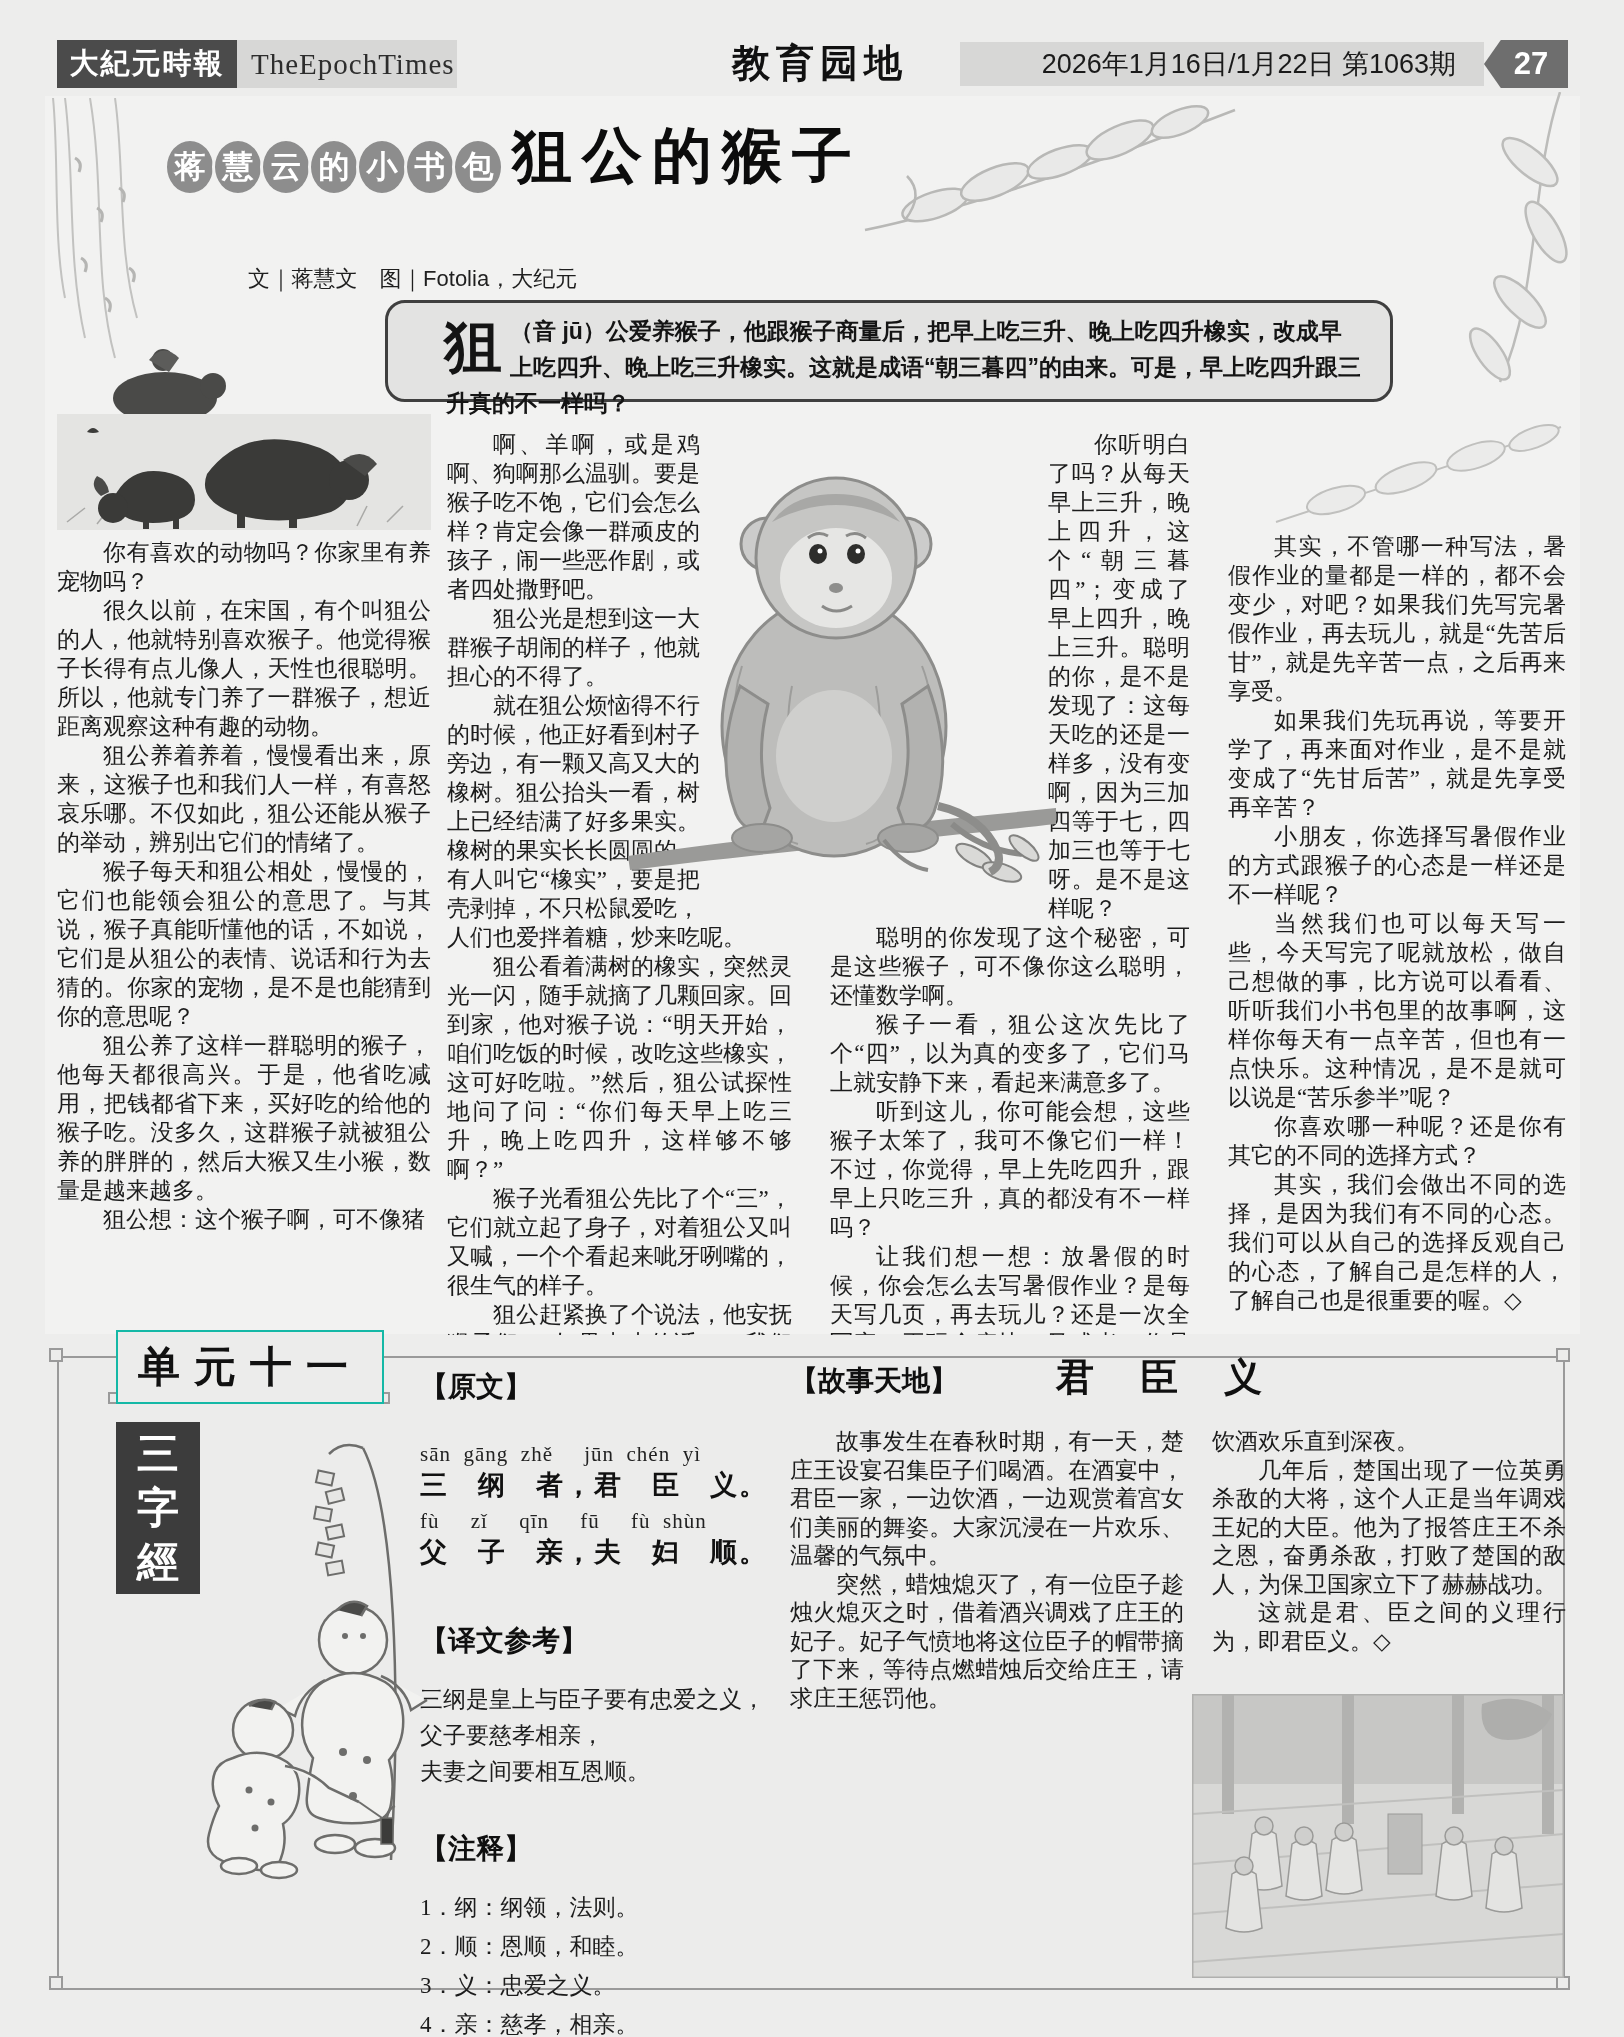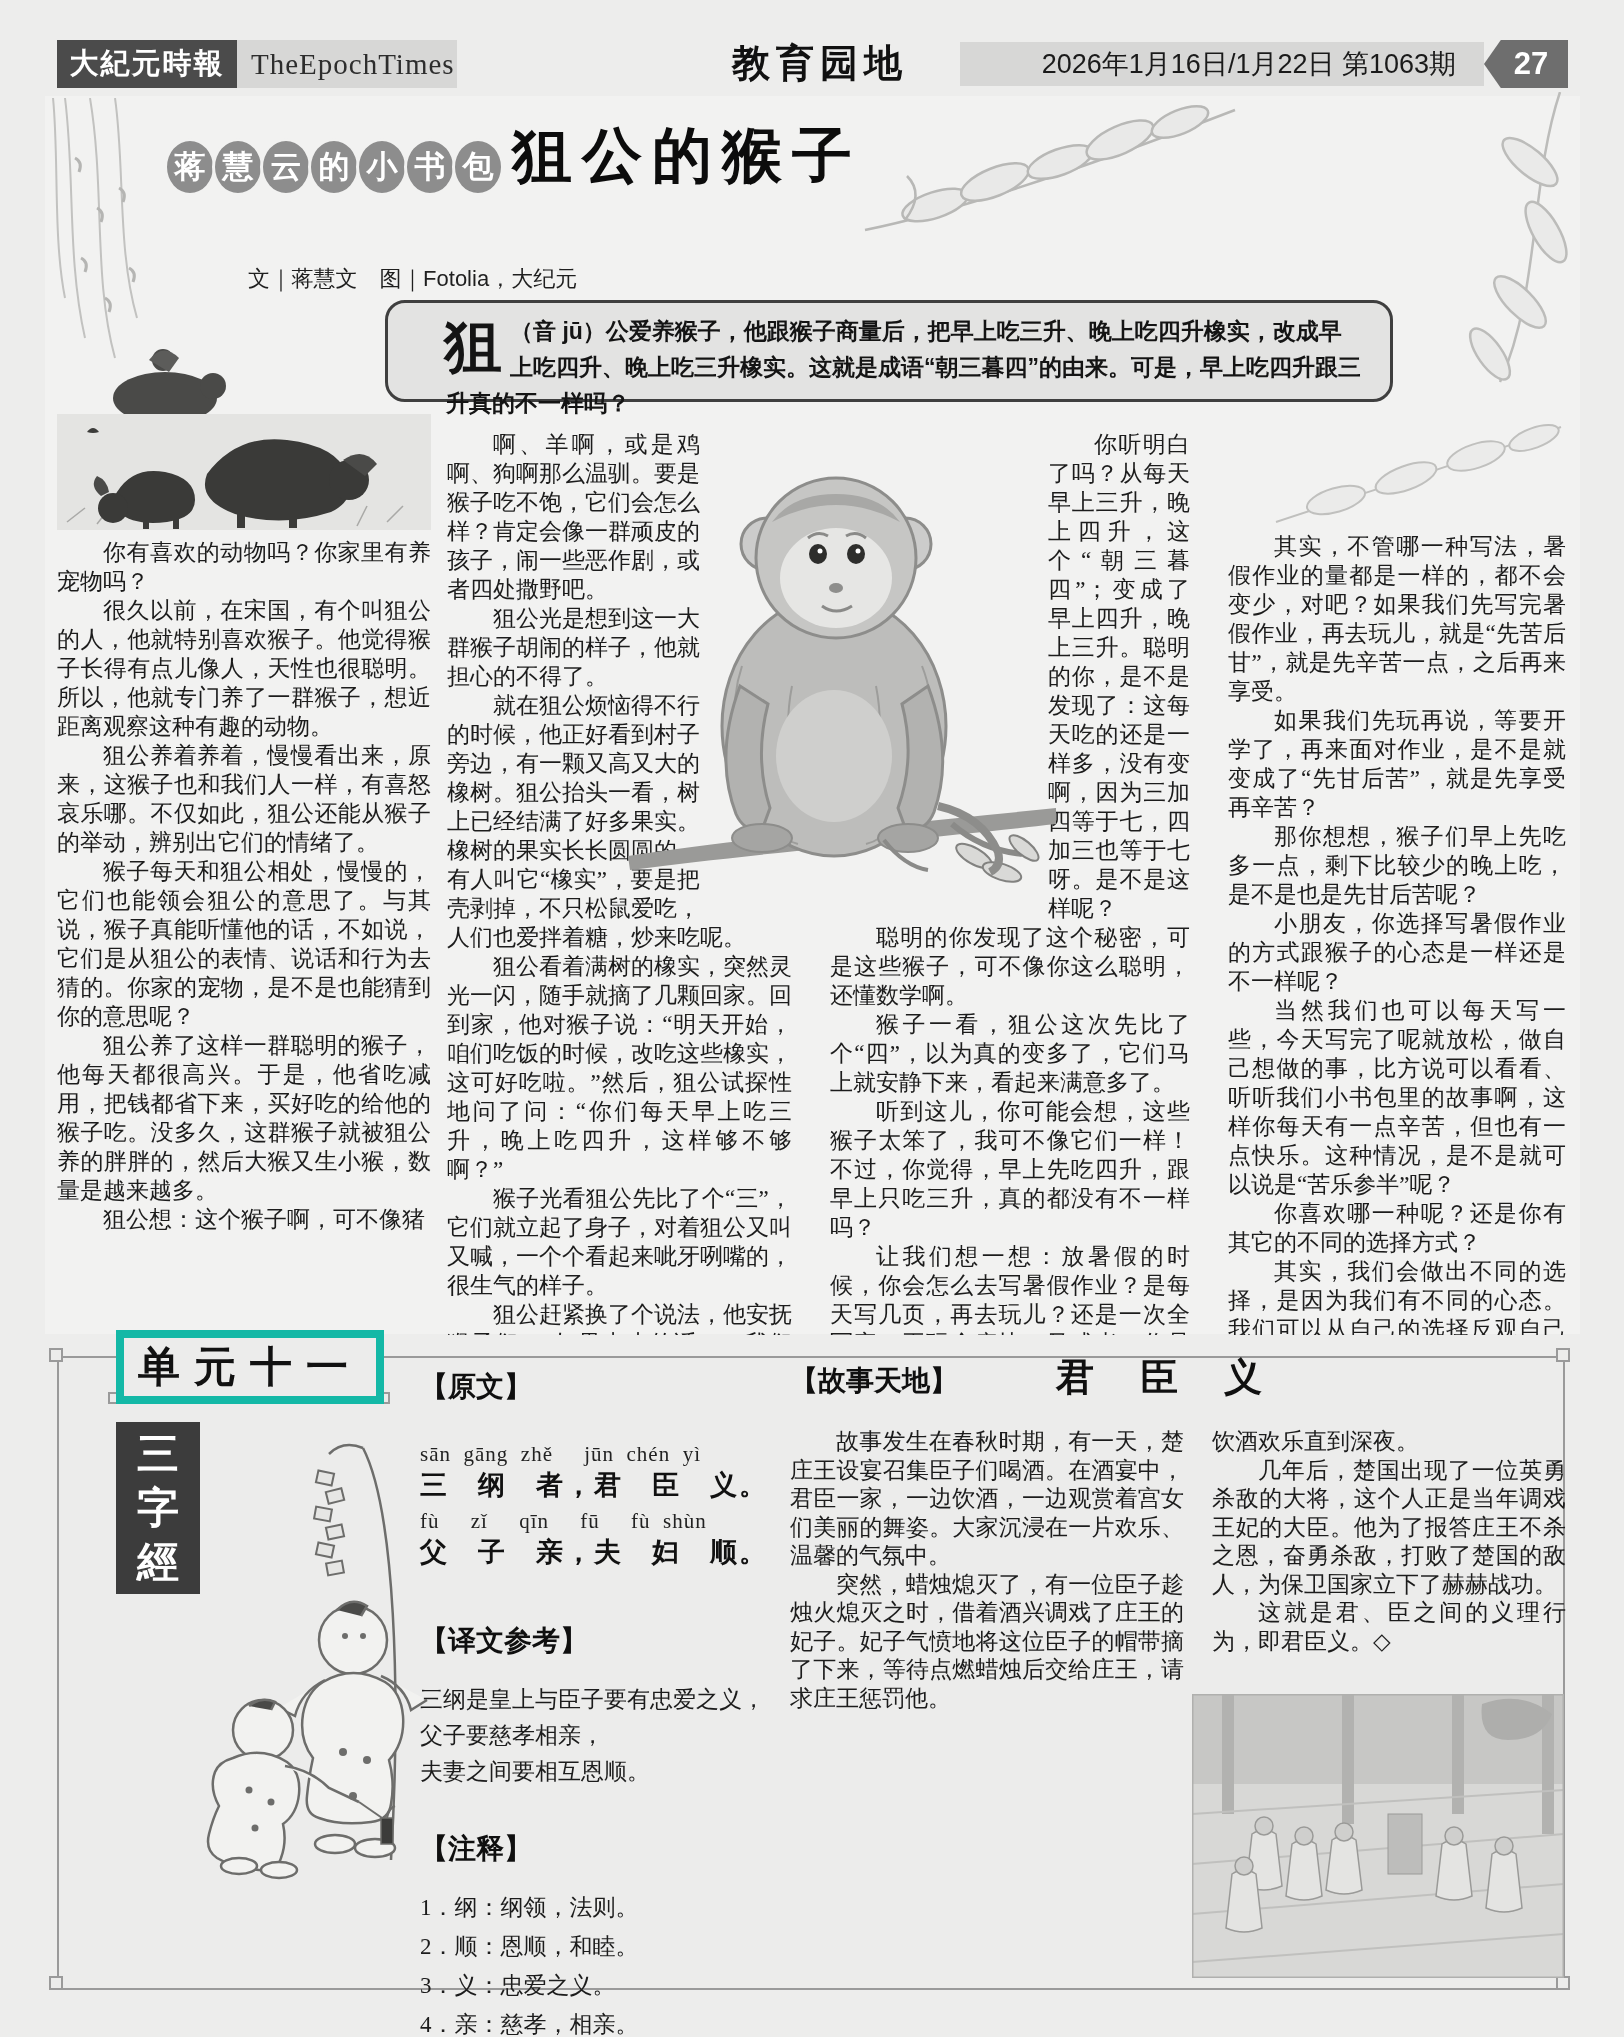--- a/index.html
+++ b/index.html
@@ -55,21 +55,21 @@
   .col3 { left:830px; top:430px; width:360px; height:905px; }
   .col4 { left:1228px; top:430px; width:338px; height:905px; padding-top:102px; }
   .wrap-r { float:right; width:92px; height:482px; }
   .wrap-l { float:left; width:218px; height:484px; }
 
   
   .unit-panel { left:57px; top:1356px; width:1508px; height:634px;
     border:2px solid #9a9a9a; background:#ececeb; }
   .corner-sq { position:absolute; border:2px solid #9a9a9a; background:#ececeb; }
   .unit-badge { left:116px; top:1330px; width:268px; height:74px; background:#ececeb;
-    border:8px solid #14b8a6; display:flex; align-items:center; justify-content:center;
+    border:2px solid #14b8a6; display:flex; align-items:center; justify-content:center;
     font-weight:900; font-size:42px; letter-spacing:14px; color:#111; z-index:5; }
   .classic-box { left:116px; top:1422px; width:84px; height:172px; background:#3c3c3c;
     display:flex; flex-direction:column; align-items:center; justify-content:center; z-index:4; }
   .classic-box p { color:#fff; font-weight:bold; font-size:42px; line-height:54px;
     font-family:"Liberation Serif",serif; }
 
   .orig-block { left:420px; top:1368px; width:348px; }
   .sec-label { font-family:"Liberation Sans","DejaVu Sans",sans-serif; font-weight:bold;
     font-size:28px; color:#0f0f0f; }
   .pinyin { white-space:pre; font-size:21px; letter-spacing:1px; margin-top:6px; color:#222; }
@@ -259,21 +259,20 @@
   <div class="wrap-l"></div>
 <p>你听明白了吗？从每天早上三升，晚上四升，这个“朝三暮四”；变成了早上四升，晚上三升。聪明的你，是不是发现了：这每天吃的还是一样多，没有变啊，因为三加四等于七，四加三也等于七呀。是不是这样呢？</p>
     <p>聪明的你发现了这个秘密，可是这些猴子，可不像你这么聪明，还懂数学啊。</p>
     <p>猴子一看，狙公这次先比了个“四”，以为真的变多了，它们马上就安静下来，看起来满意多了。</p>
     <p>听到这儿，你可能会想，这些猴子太笨了，我可不像它们一样！不过，你觉得，早上先吃四升，跟早上只吃三升，真的都没有不一样吗？</p>
     <p>让我们想一想：放暑假的时候，你会怎么去写暑假作业？是每天写几页，再去玩儿？还是一次全写完，再玩个痛快？又或者，你是玩够了，等暑假快结束了，才开始写吗？</p>
   </div>
 <div class="body-col col4">
     <p>其实，不管哪一种写法，暑假作业的量都是一样的，都不会变少，对吧？如果我们先写完暑假作业，再去玩儿，就是“先苦后甘”，就是先辛苦一点，之后再来享受。</p>
     <p>如果我们先玩再说，等要开学了，再来面对作业，是不是就变成了“先甘后苦”，就是先享受再辛苦？</p>
-    <p>那你想想，猴子们早上先吃多一点，剩下比较少的晚上吃，是不是也是先甘后苦呢？</p>
     <p>小朋友，你选择写暑假作业的方式跟猴子的心态是一样还是不一样呢？</p>
     <p>当然我们也可以每天写一些，今天写完了呢就放松，做自己想做的事，比方说可以看看、听听我们小书包里的故事啊，这样你每天有一点辛苦，但也有一点快乐。这种情况，是不是就可以说是“苦乐参半”呢？</p>
     <p>你喜欢哪一种呢？还是你有其它的不同的选择方式？</p>
     <p>其实，我们会做出不同的选择，是因为我们有不同的心态。我们可以从自己的选择反观自己的心态，了解自己是怎样的人，了解自己也是很重要的喔。◇</p>
   </div>
 
 <div class="abs unit-panel"></div>
 <div class="abs corner-sq" style="left:49px;top:1348px;width:14px;height:14px;"></div>
 <div class="abs corner-sq" style="left:1556px;top:1348px;width:14px;height:14px;"></div>
 <div class="abs corner-sq" style="left:49px;top:1976px;width:14px;height:14px;"></div>

